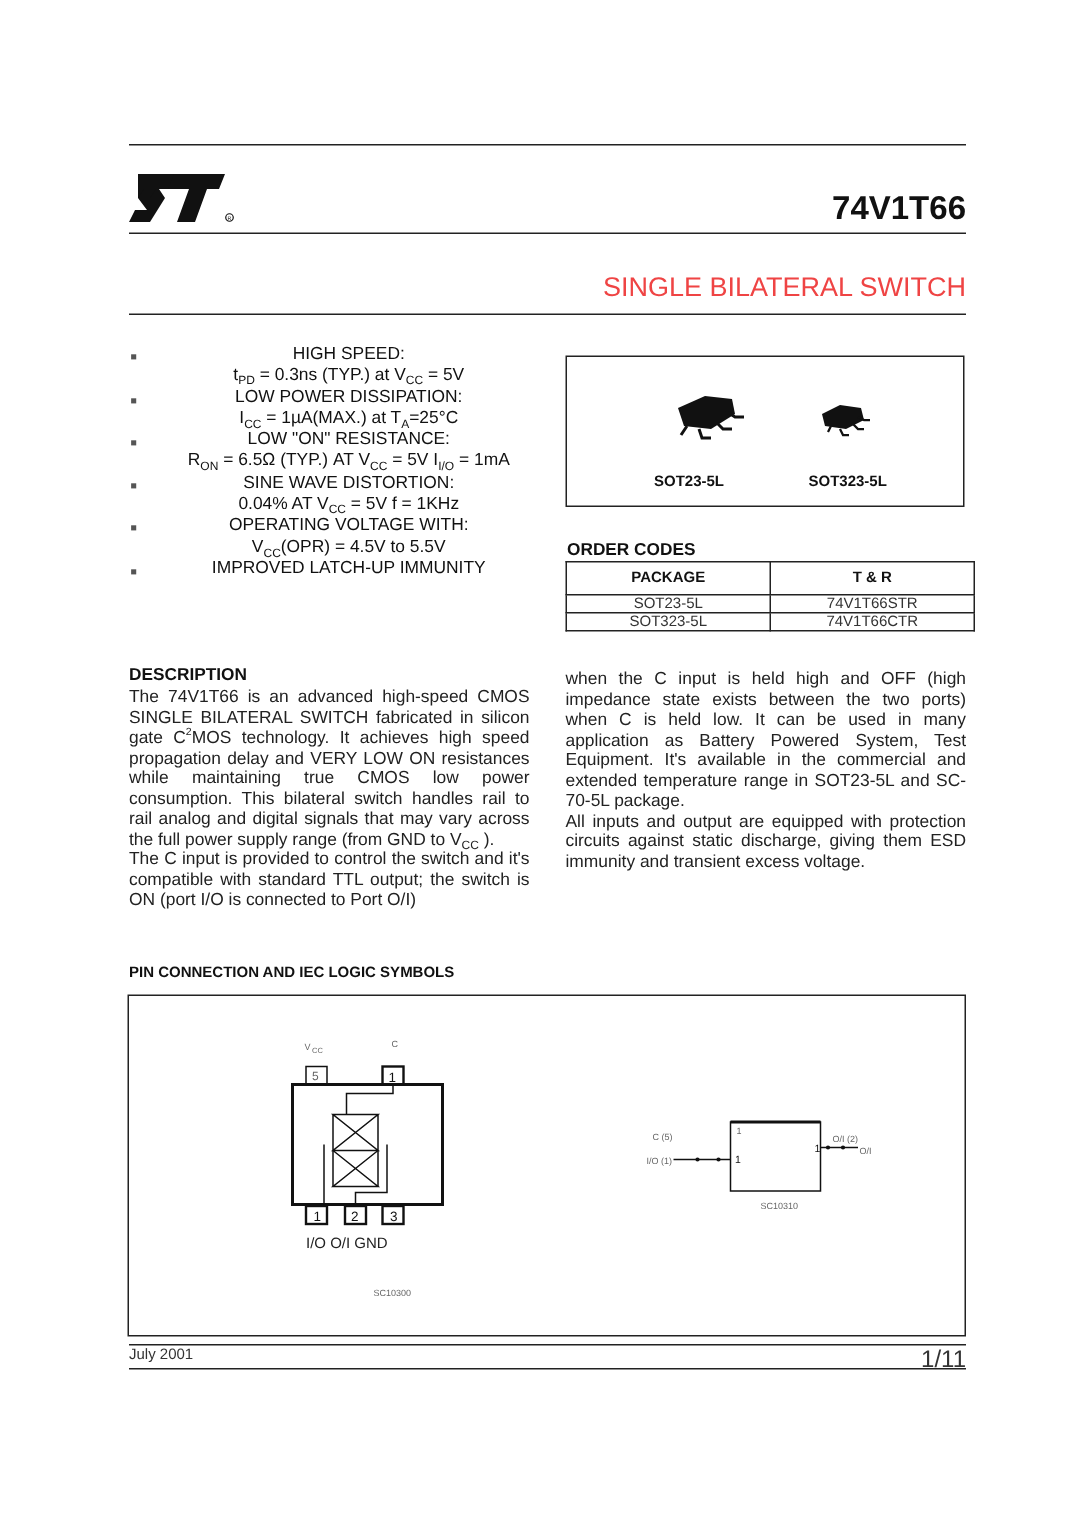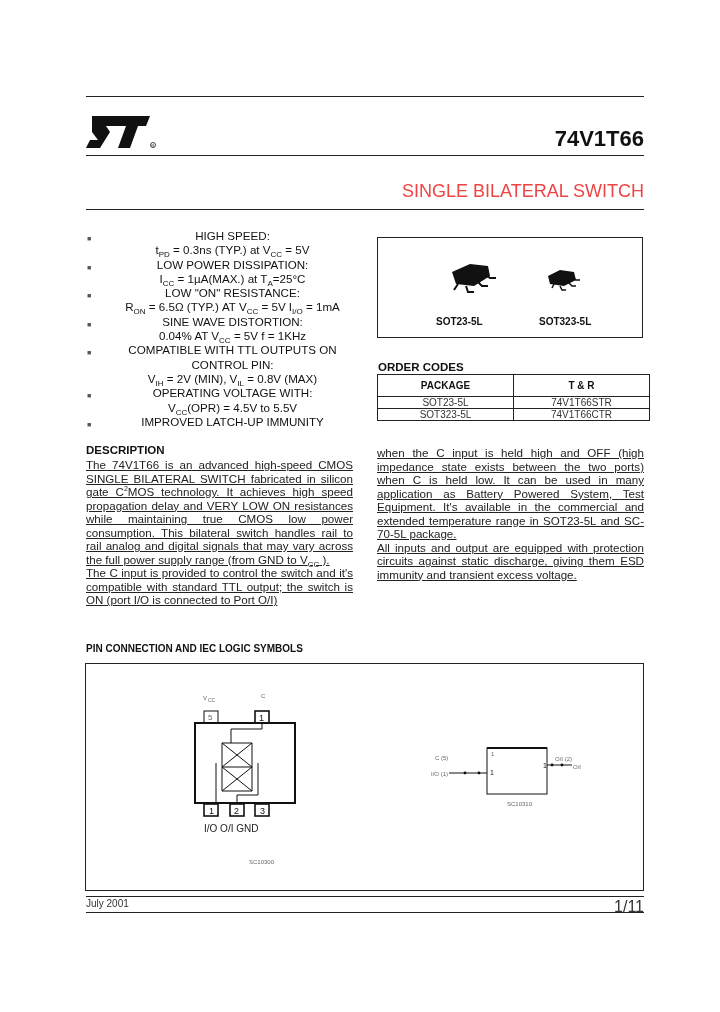--- a/index.html
+++ b/index.html
@@ -27,21 +27,21 @@
     .pkg-box { left: 377px; top: 237px; width: 266px; height: 101px; border: 1px solid #222; box-sizing: border-box; }
     .pkg-label { position: absolute; font-size: 10px; font-weight: bold; top: 78px; }
 
     .order-title { left: 378px; top: 361px; font-size: 11.5px; font-weight: bold; }
     table.order { position: absolute; left: 377px; top: 374px; width: 273px; border-collapse: collapse; font-size: 10px; }
     table.order th, table.order td { border: 1px solid #222; text-align: center; padding: 0; }
     table.order th { height: 21px; font-weight: bold; }
     table.order td { height: 11px; line-height: 11px; color: #333; }
 
     .desc-title { left: 86px; top: 444px; font-size: 11.5px; font-weight: bold; }
-    .para { font-size: 11.6px; line-height: 13.5px; text-align: justify; color: #222; text-decoration: underline; }
+    .para { font-size: 11.6px; line-height: 13.5px; text-align: justify; color: #222; }
     .desc-left { left: 86px; top: 458px; width: 267px; }
     .desc-right { left: 377px; top: 446px; width: 267px; }
 
     .pin-title { left: 86px; top: 643px; font-size: 10px; font-weight: bold; }
     .pin-box { left: 85px; top: 663px; width: 559px; height: 228px; border: 1px solid #222; box-sizing: border-box; }
 
     .footer-left { left: 86px; top: 898px; font-size: 10px; color: #333; }
     .footer-right { right: 76px; top: 898px; font-size: 16px; color: #333; }
 
     .tiny { font-size: 6px; fill: #666; font-family: "Liberation Sans", sans-serif; }
@@ -80,25 +80,20 @@
   </div>
   <div class="feat">
     <span class="bullet">■</span>
     <span>LOW "ON" RESISTANCE:</span>
     <span class="sub"><span>R</span><sub>ON</sub><span> = 6.5Ω (TYP.) AT V</span><sub>CC</sub><span> = 5V I</span><sub>I/O</sub><span> = 1mA</span></span>
   </div>
   <div class="feat">
     <span class="bullet">■</span>
     <span>SINE WAVE DISTORTION:</span>
     <span class="sub"><span>0.04% AT V</span><sub>CC</sub><span> = 5V f = 1KHz</span></span>
-  </div>
-  <div class="feat">
-    <span class="bullet">■</span>
-    <span>COMPATIBLE WITH TTL OUTPUTS ON CONTROL PIN:</span>
-    <span class="sub"><span>V</span><sub>IH</sub><span> = 2V (MIN), V</span><sub>IL</sub><span> = 0.8V (MAX)</span></span>
   </div>
   <div class="feat">
     <span class="bullet">■</span>
     <span>OPERATING VOLTAGE WITH:</span>
     <span class="sub"><span>V</span><sub>CC</sub><span>(OPR) = 4.5V to 5.5V</span></span>
   </div>
   <div class="feat">
     <span class="bullet">■</span>
     <span>IMPROVED LATCH-UP IMMUNITY</span>
   </div>

